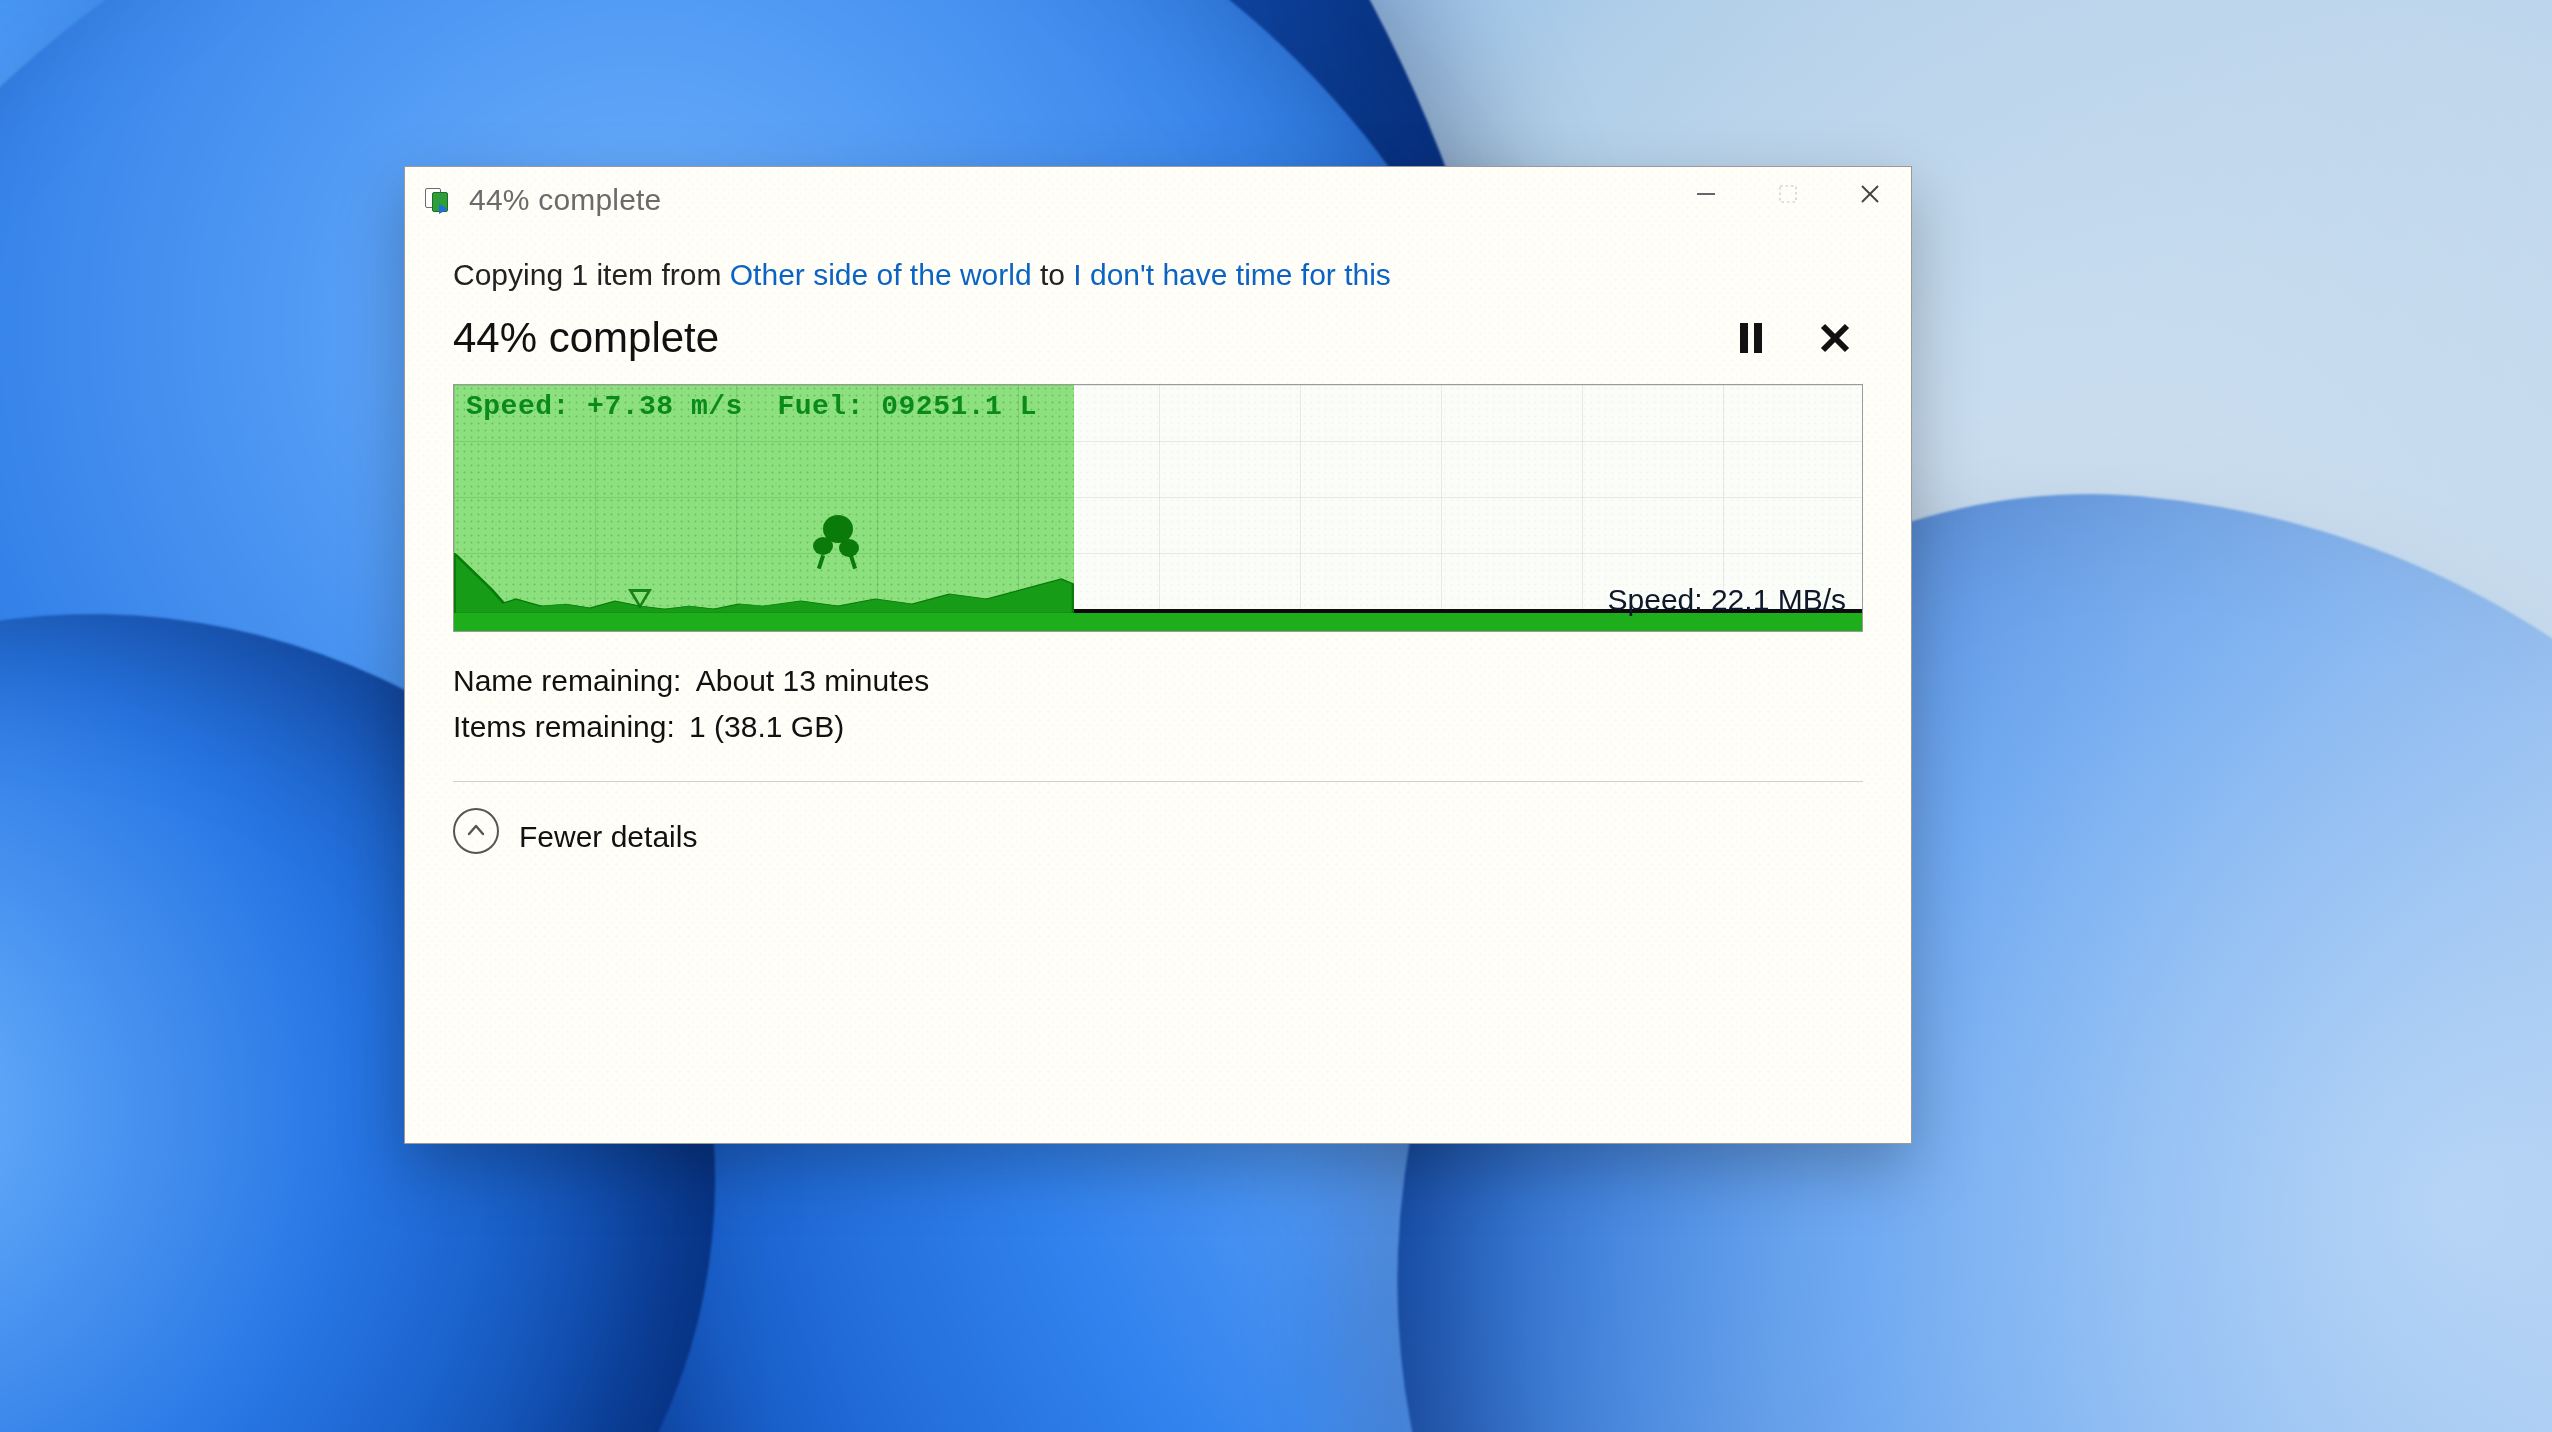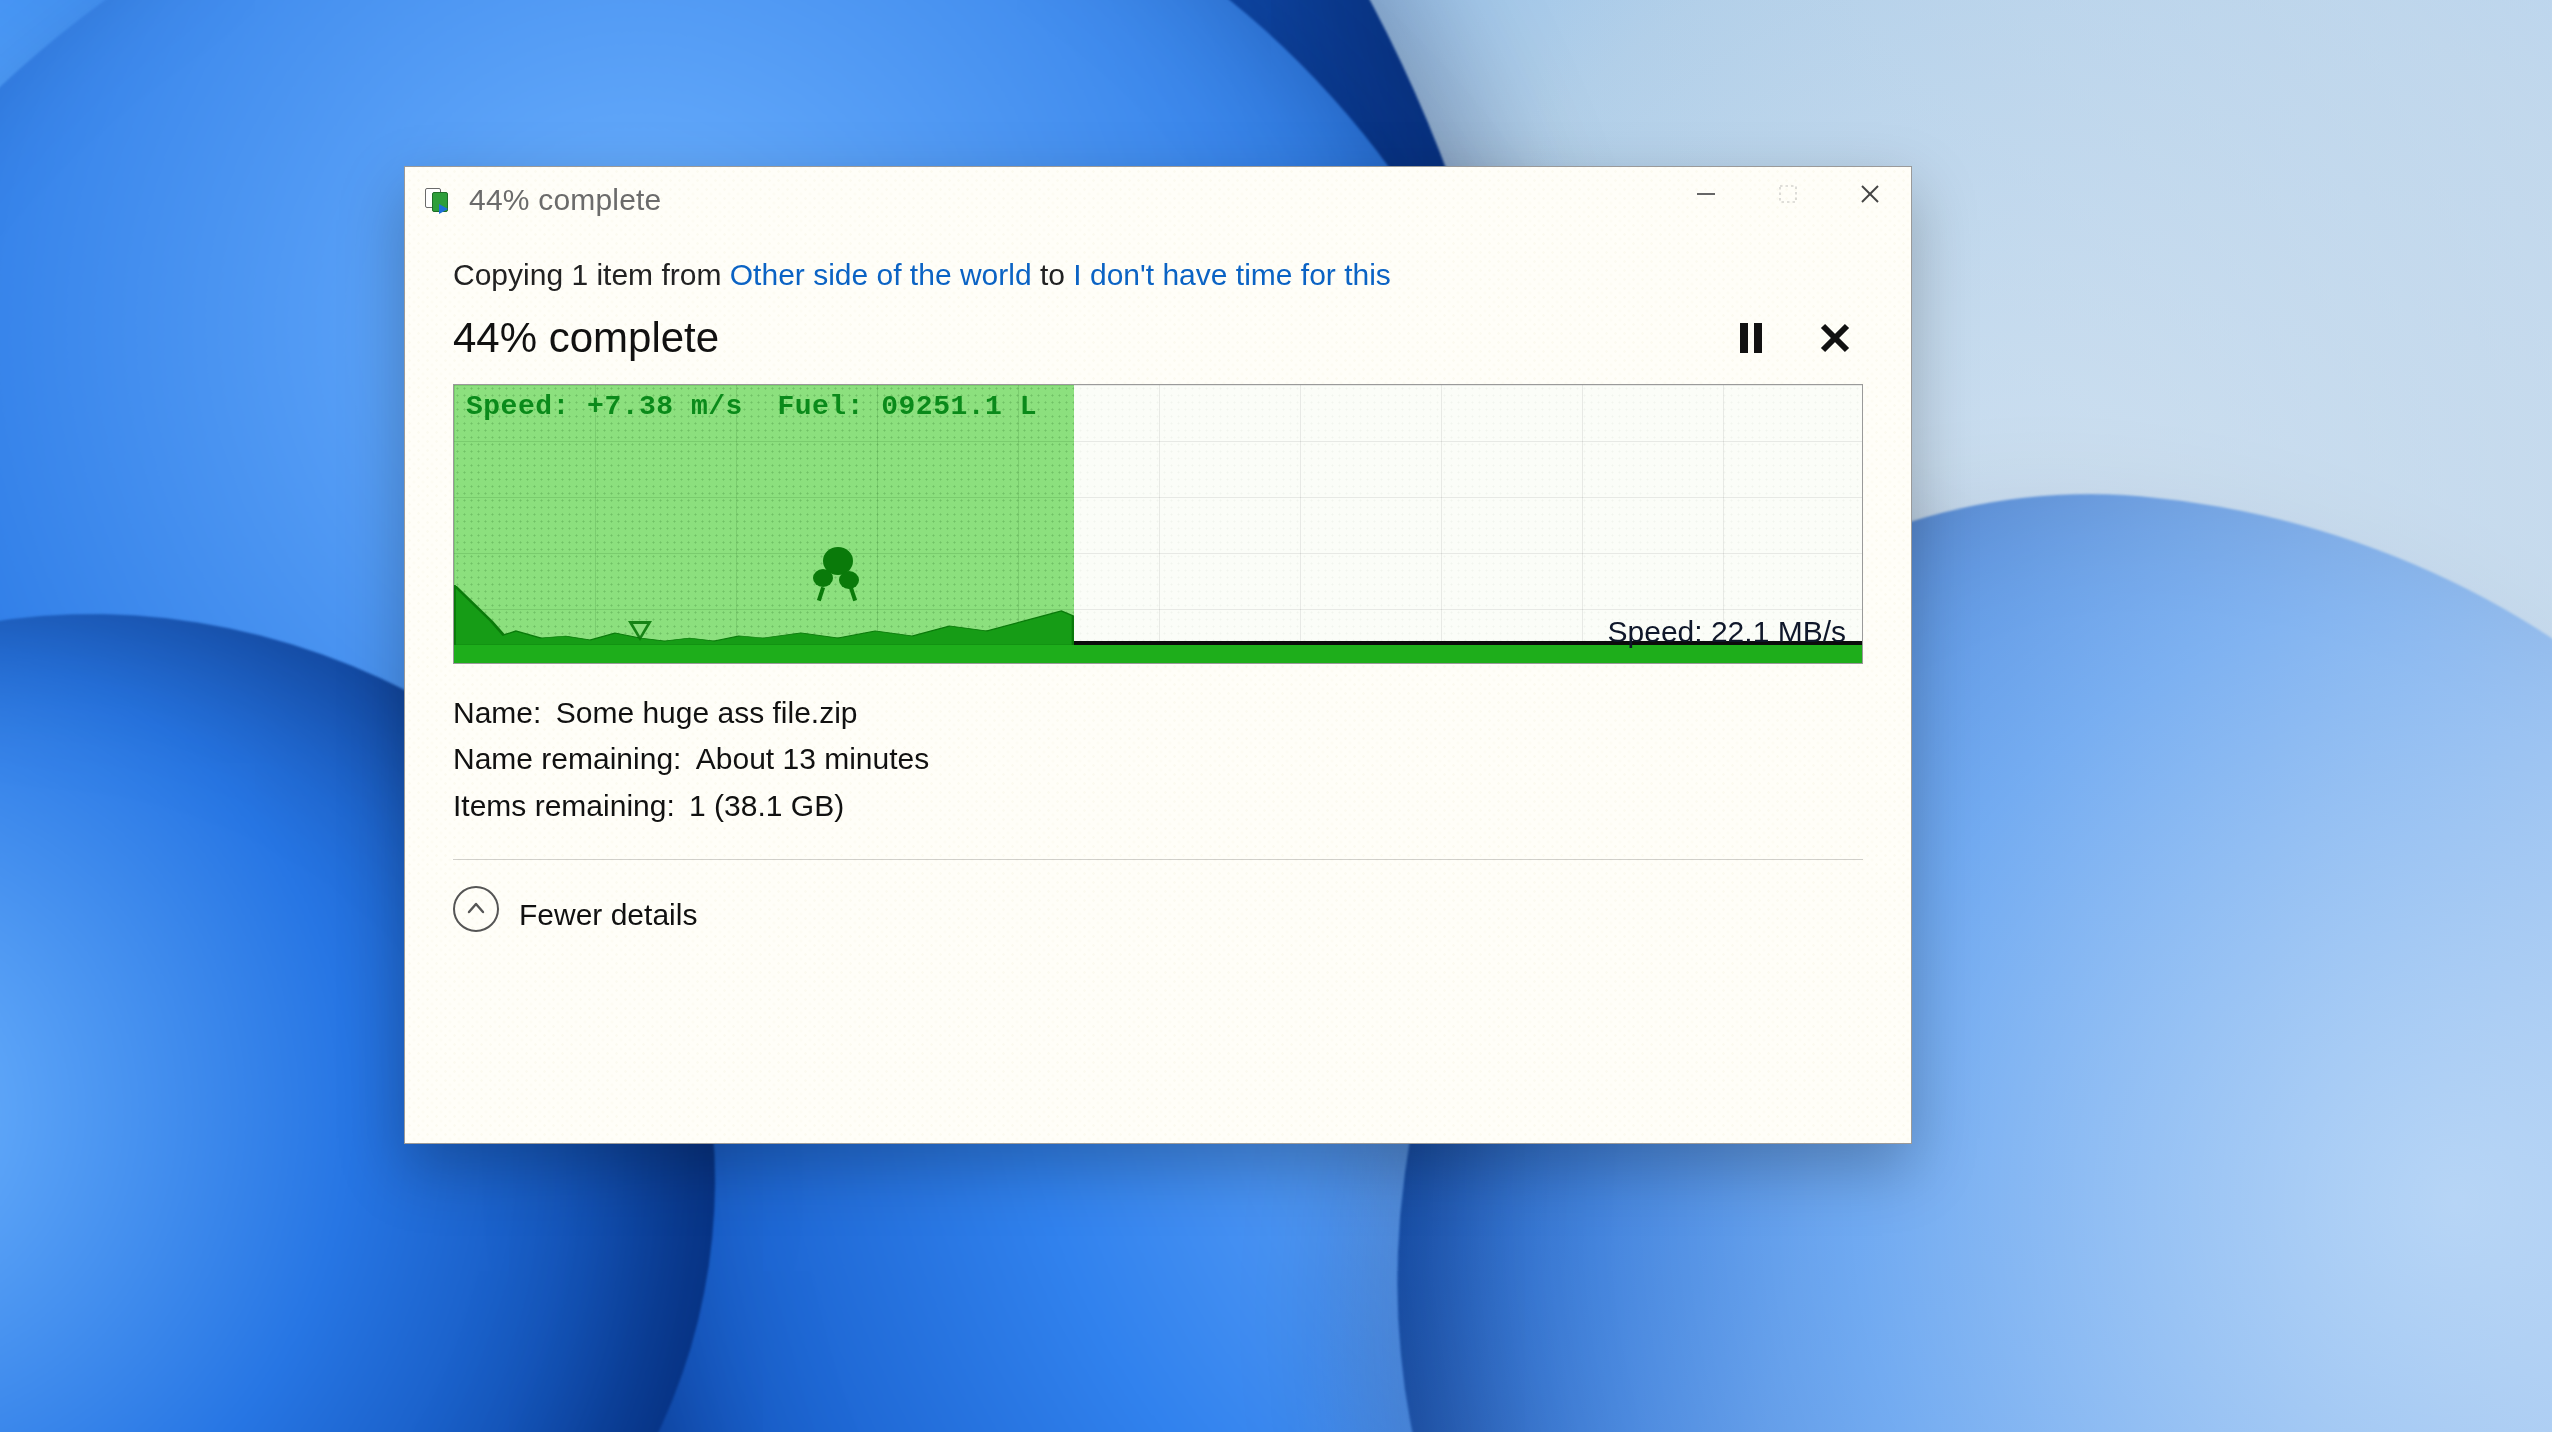--- a/index.html
+++ b/index.html
@@ -104,21 +104,21 @@
     .copy-line { font-size:30px; color:#222; line-height:1.35; }
     .copy-line .link { color:#0b63c4; }
 
     .pct-row { display:flex; align-items:center; margin-top:14px; }
     .pct-label { font-size:42px; color:#111; flex:1 1 auto; }
     .act-btn { width:56px; height:56px; display:flex; align-items:center; justify-content:center; cursor:pointer; margin-left:28px; }
 
     
     .graph-wrap { margin-top:18px; }
     .graph {
-      position:relative; width:100%; height:280px;
+      position:relative; width:100%; height:248px;
       background:#fbfdf8;
       border:1.5px solid #9a9a9a;
       overflow:hidden;
     }
     
     .graph .grid { position:absolute; inset:0; }
     .graph .grid::before, .graph .grid::after { content:""; position:absolute; inset:0; }
     .graph .grid::before{
       background-image:
         repeating-linear-gradient(to right, rgba(0,0,0,.08) 0 1px, transparent 1px 141px),
@@ -278,24 +278,20 @@
 
         <div class="overlay-text">Speed: +7.38 m/s  Fuel: 09251.1 L</div>
         <div class="speed-right">
           <span>Speed: </span><span>22.1 MB/s</span>
         </div>
       </div>
     </div>
 
     <div class="details">
       <div class="row">
-        <span class="lbl">Name:</span>
-        <span class="val">Some huge ass file.zip</span>
-      </div>
-      <div class="row">
         <span class="lbl">Name remaining:</span>
         <span class="val">About 13 minutes</span>
       </div>
       <div class="row">
         <span class="lbl">Items remaining:</span>
         <span class="val">1 (38.1 GB)</span>
       </div>
     </div>
 
     <div class="footer">

